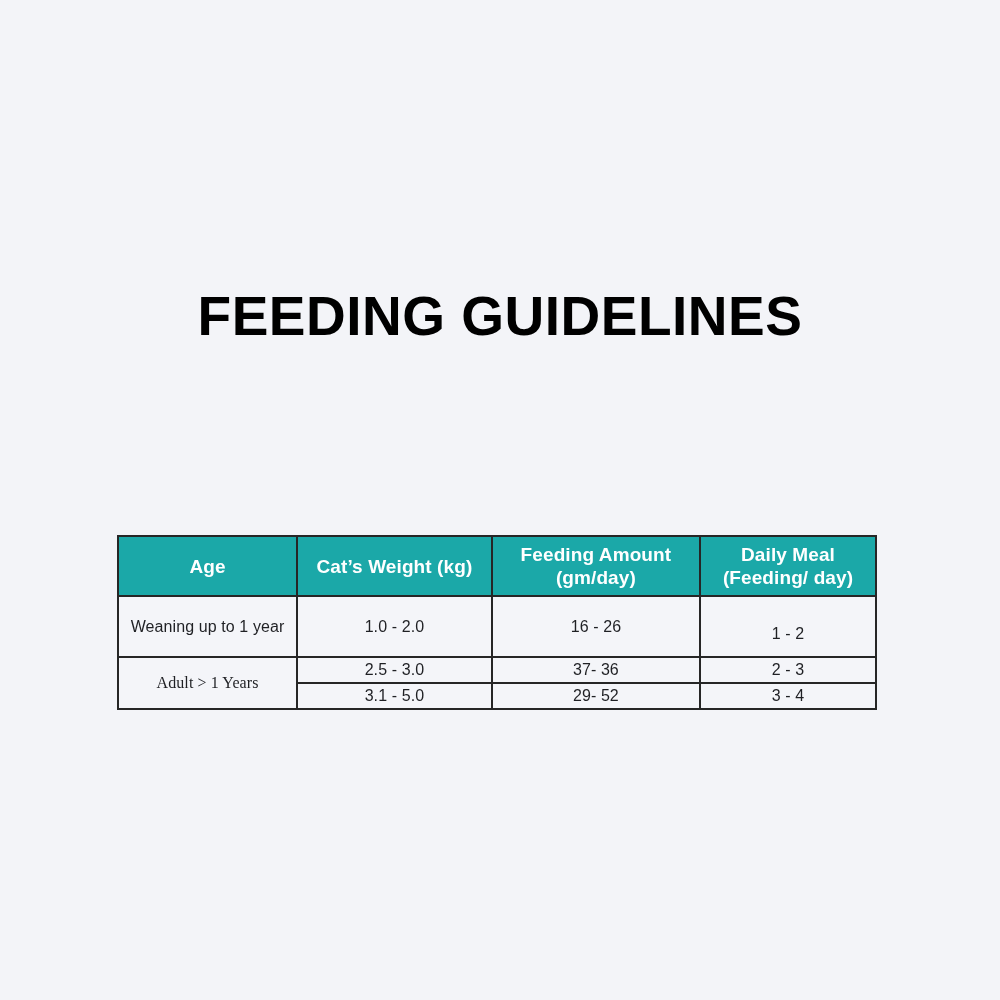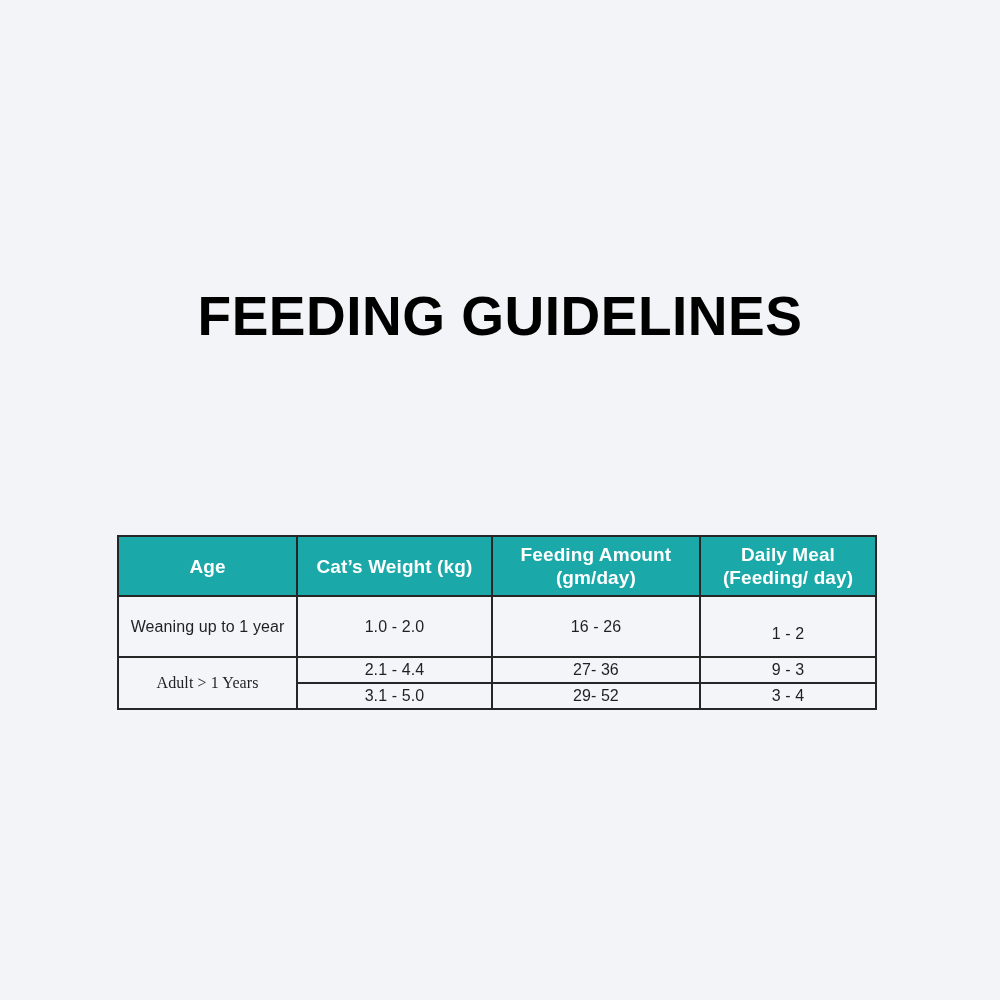--- a/index.html
+++ b/index.html
@@ -128,23 +128,23 @@
   </thead>
   <tbody>
     <tr class="row-weaning">
       <td>Weaning up to 1 year</td>
       <td>1.0 - 2.0</td>
       <td>16 - 26</td>
       <td class="cell-meal-weaning">1 - 2</td>
     </tr>
     <tr class="row-adult-a">
       <td class="cell-age-adult" rowspan="2">Adult &gt; 1 Years</td>
-      <td class="sub-div">2.1 - 4.4</td>
-      <td class="sub-div">27- 36</td>
-      <td class="sub-div">9 - 3</td>
+      <td class="sub-div">2.5 - 3.0</td>
+      <td class="sub-div">37- 36</td>
+      <td class="sub-div">2 - 3</td>
     </tr>
     <tr class="row-adult-b">
       <td class="sub-div">3.1 - 5.0</td>
       <td class="sub-div">29- 52</td>
       <td class="sub-div">3 - 4</td>
     </tr>
   </tbody>
 </table>
 
 </body></html>

